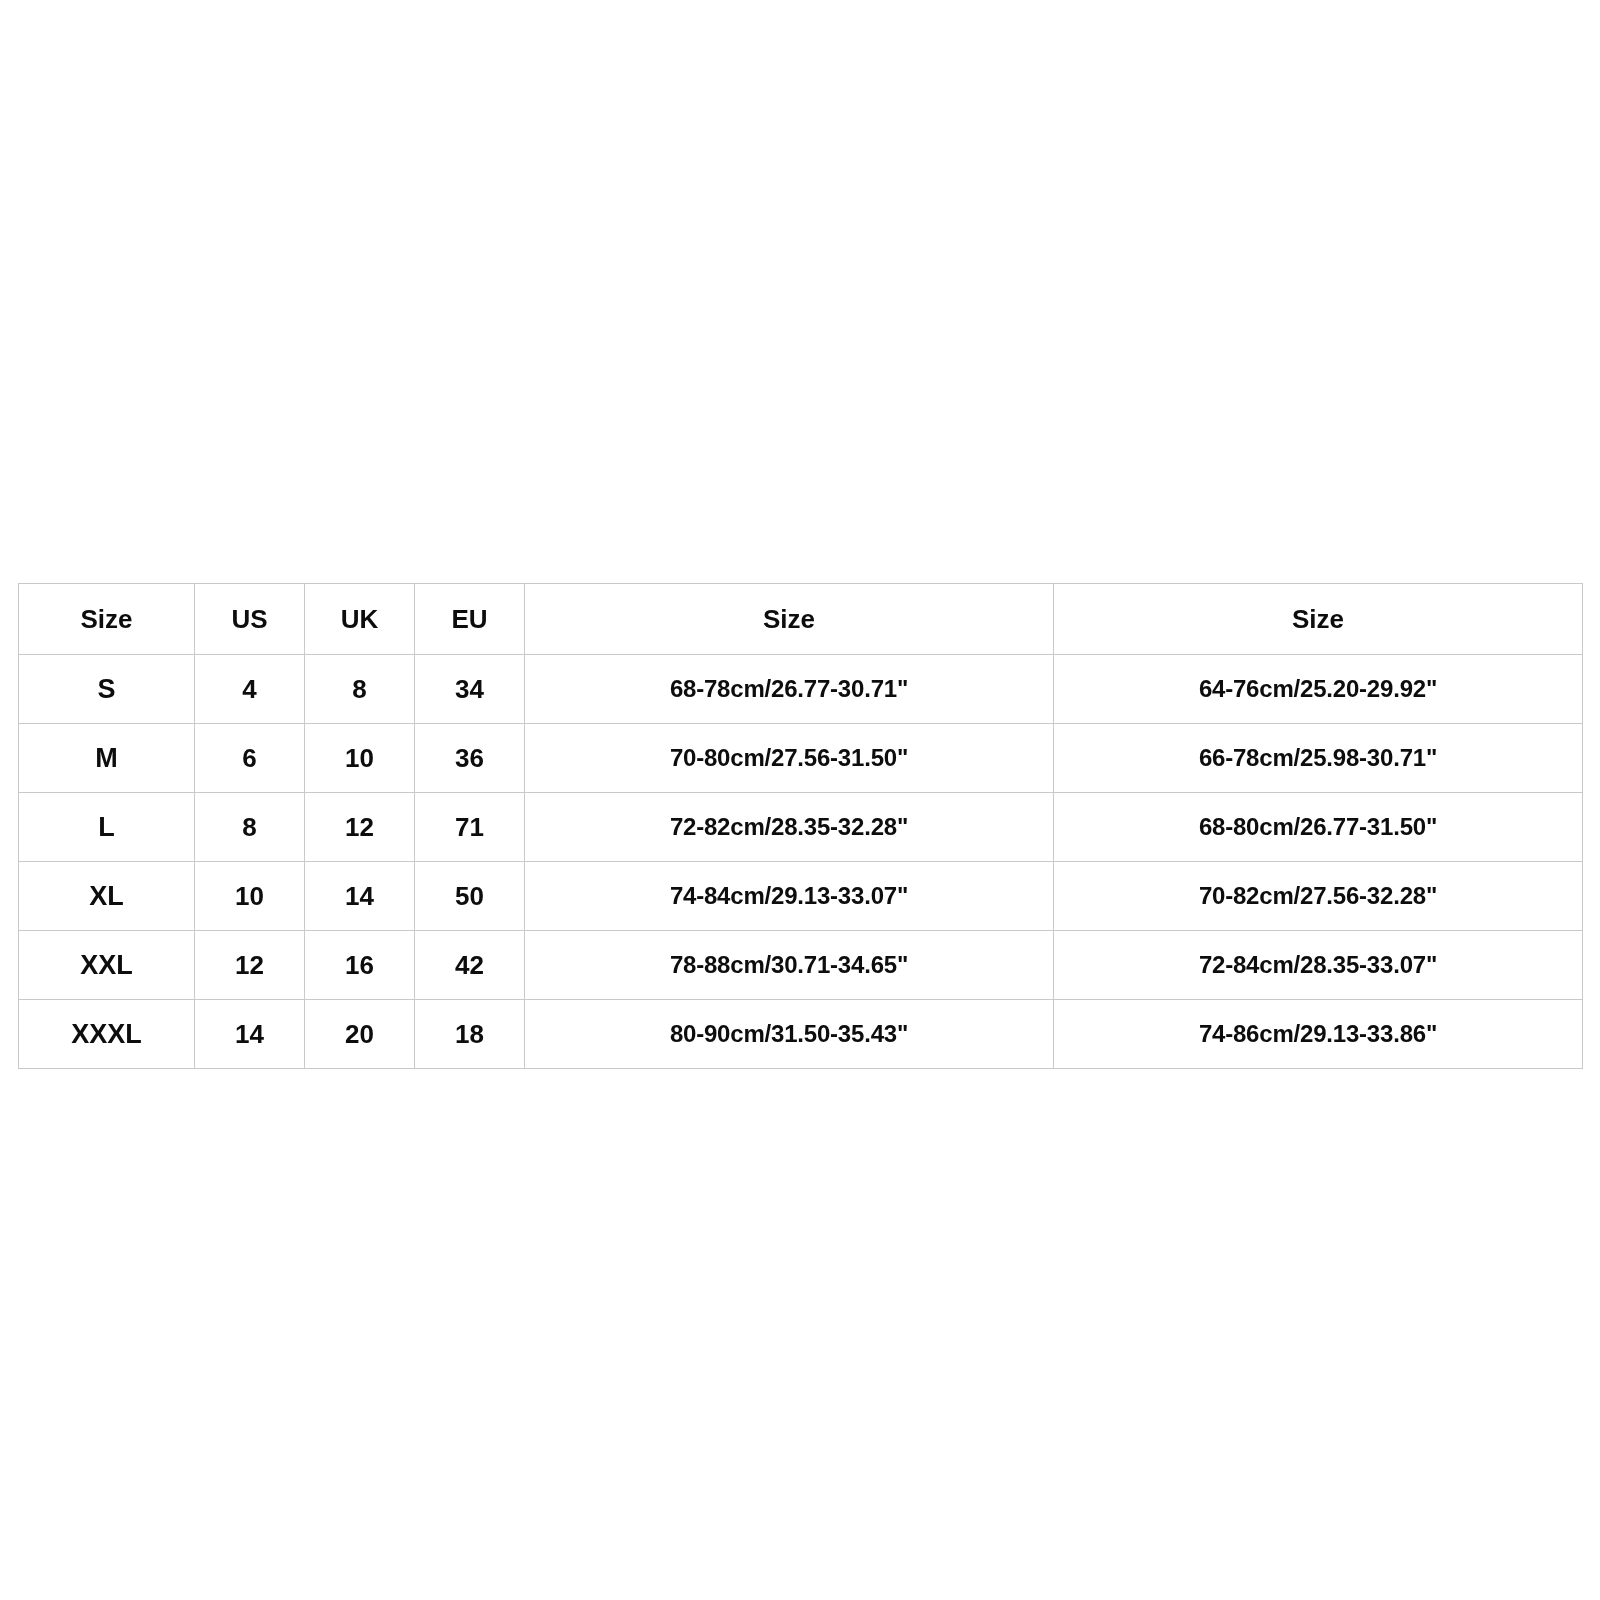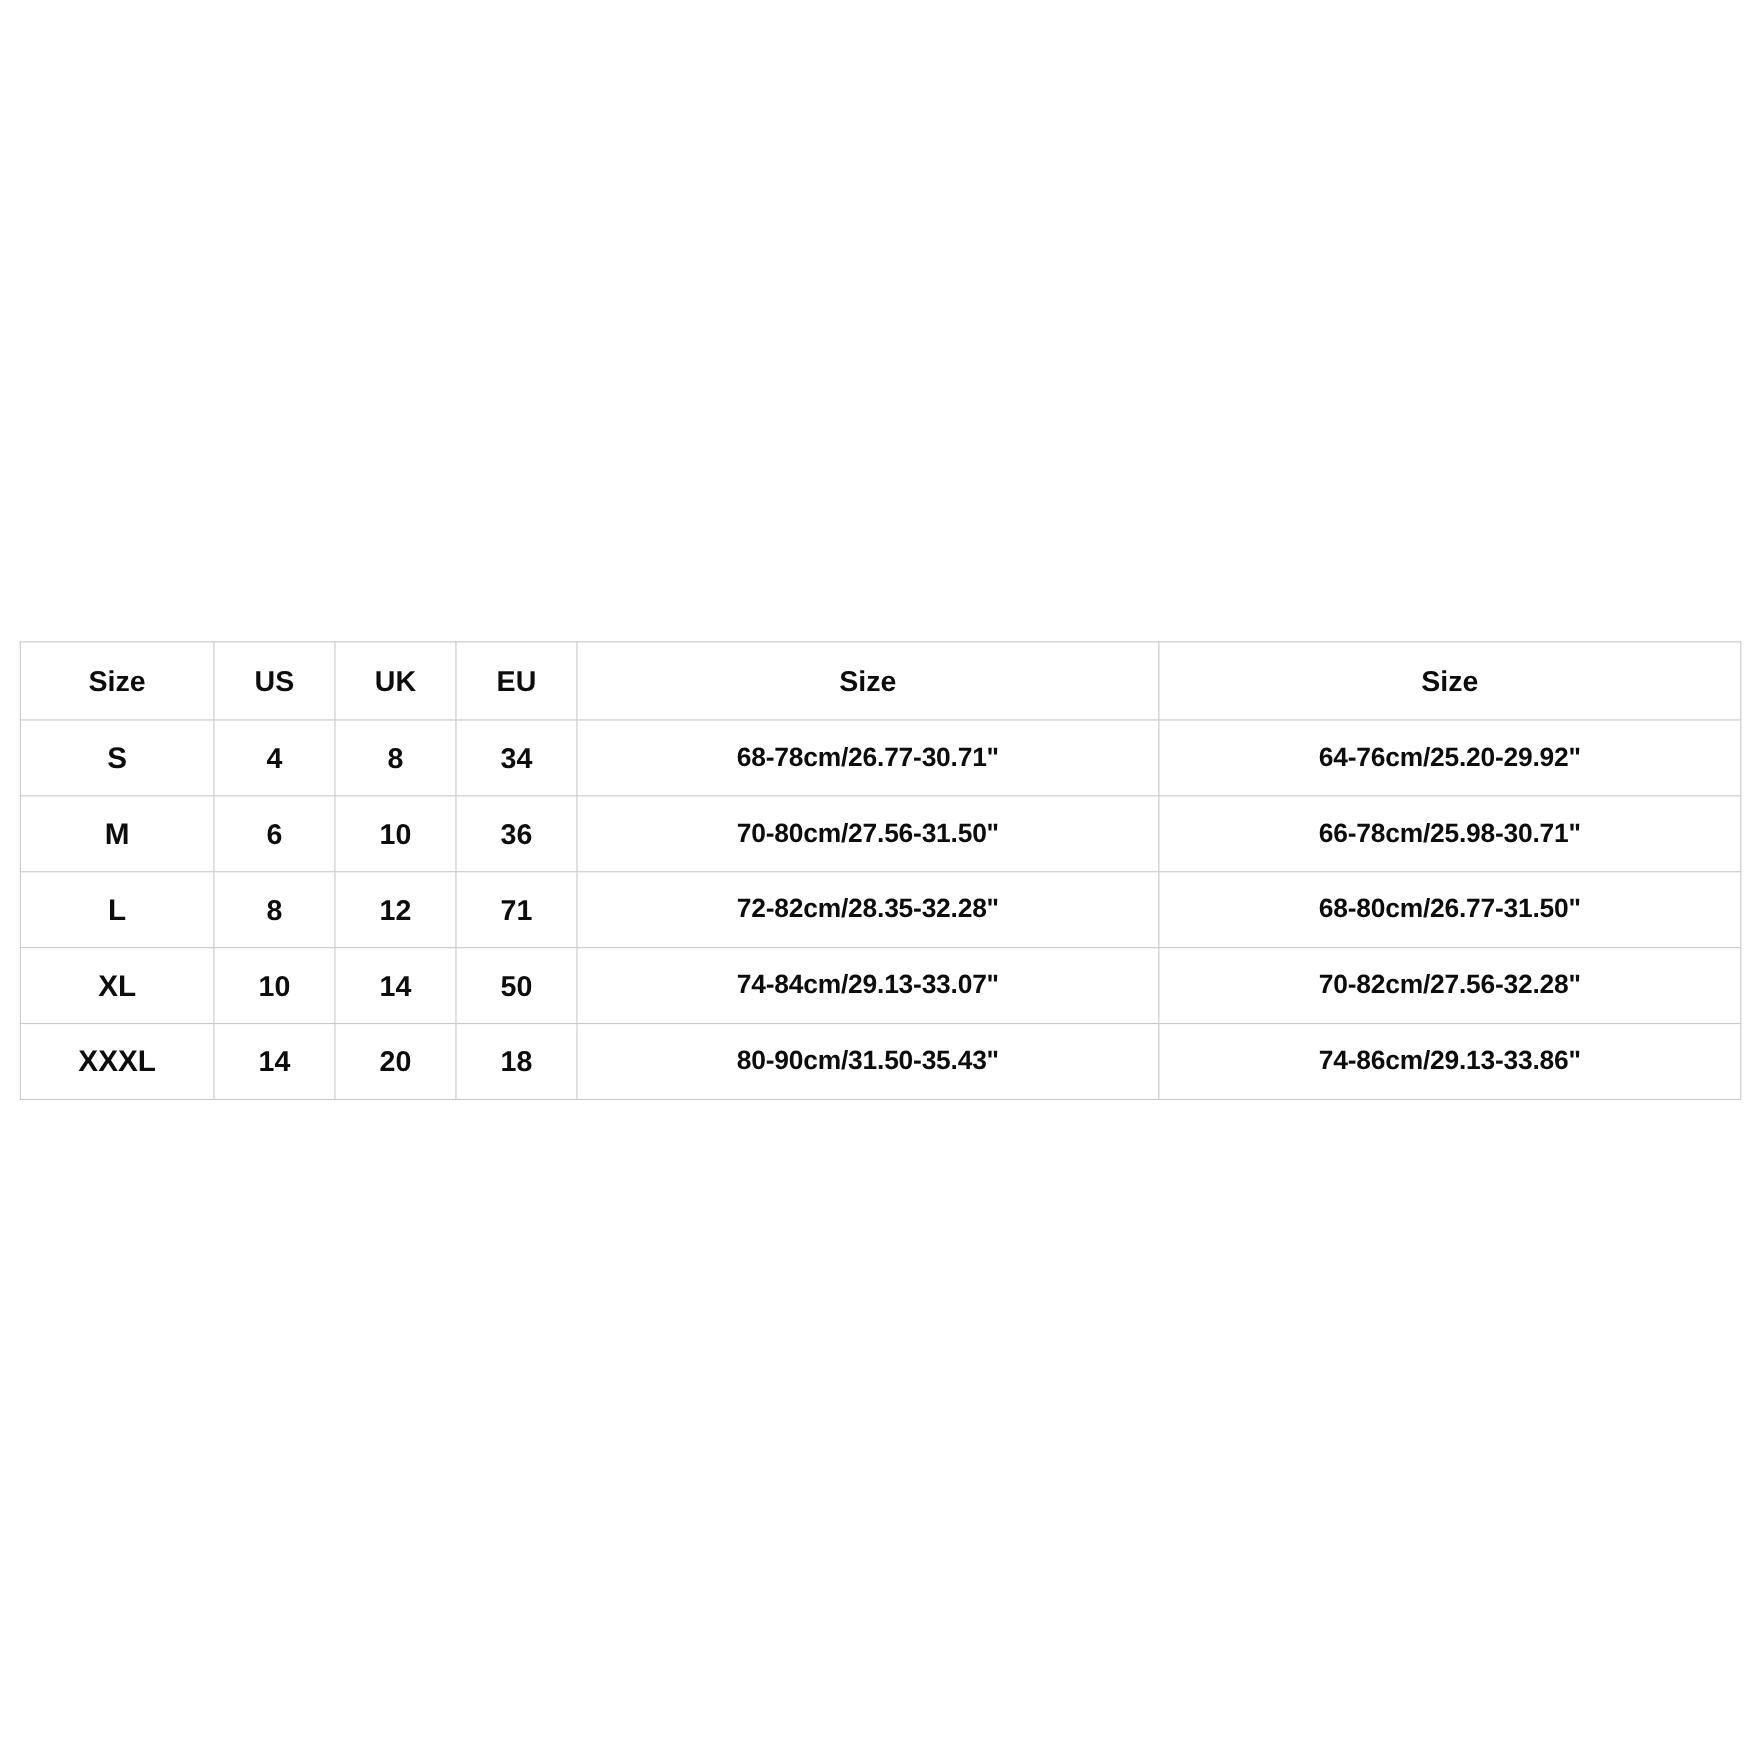--- a/index.html
+++ b/index.html
@@ -122,20 +122,28 @@
         </tr>
         <tr>
           <td class="size-cell">XL</td>
           <td class="num-cell">10</td>
           <td class="num-cell">14</td>
           <td class="num-cell">50</td>
           <td class="meas-cell">74-84cm/29.13-33.07"</td>
           <td class="meas-cell">70-82cm/27.56-32.28"</td>
         </tr>
         <tr>
+          <td class="size-cell">XXL</td>
+          <td class="num-cell">12</td>
+          <td class="num-cell">16</td>
+          <td class="num-cell">42</td>
+          <td class="meas-cell">78-88cm/30.71-34.65"</td>
+          <td class="meas-cell">72-84cm/28.35-33.07"</td>
+        </tr>
+        <tr>
           <td class="size-cell">XXXL</td>
           <td class="num-cell">14</td>
           <td class="num-cell">20</td>
           <td class="num-cell">18</td>
           <td class="meas-cell">80-90cm/31.50-35.43"</td>
           <td class="meas-cell">74-86cm/29.13-33.86"</td>
         </tr>
       </tbody>
     </table>
   </div>

